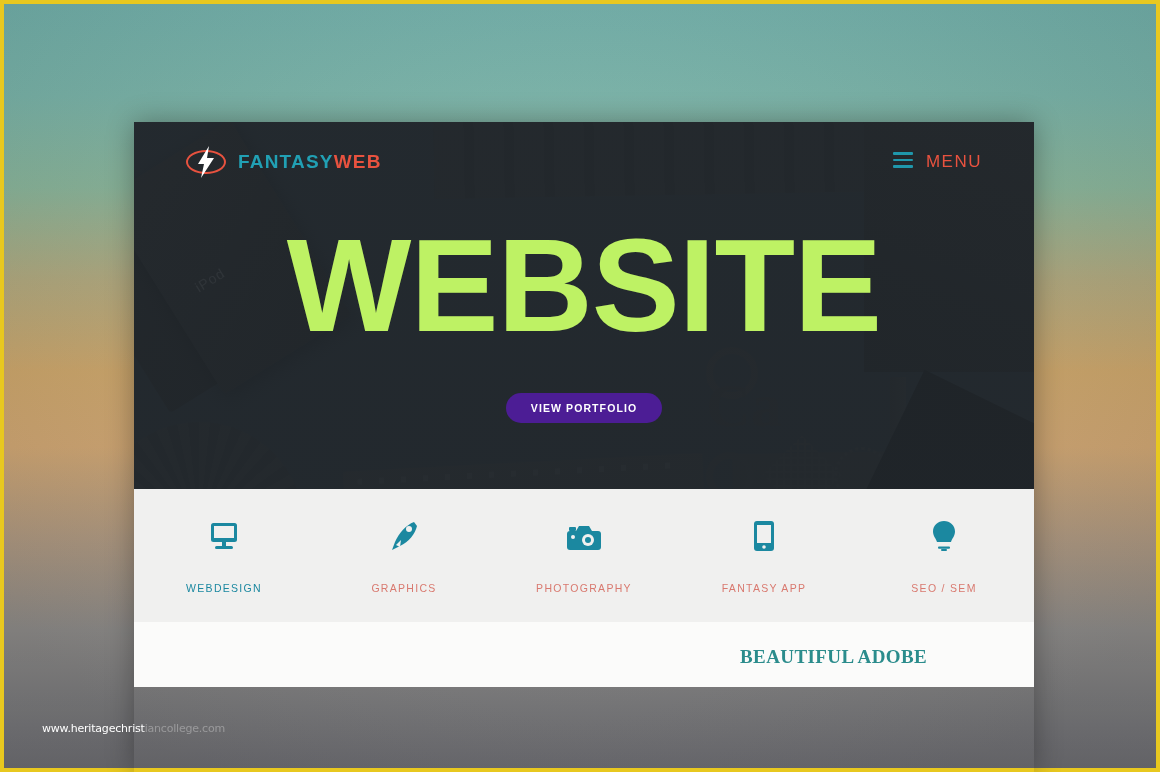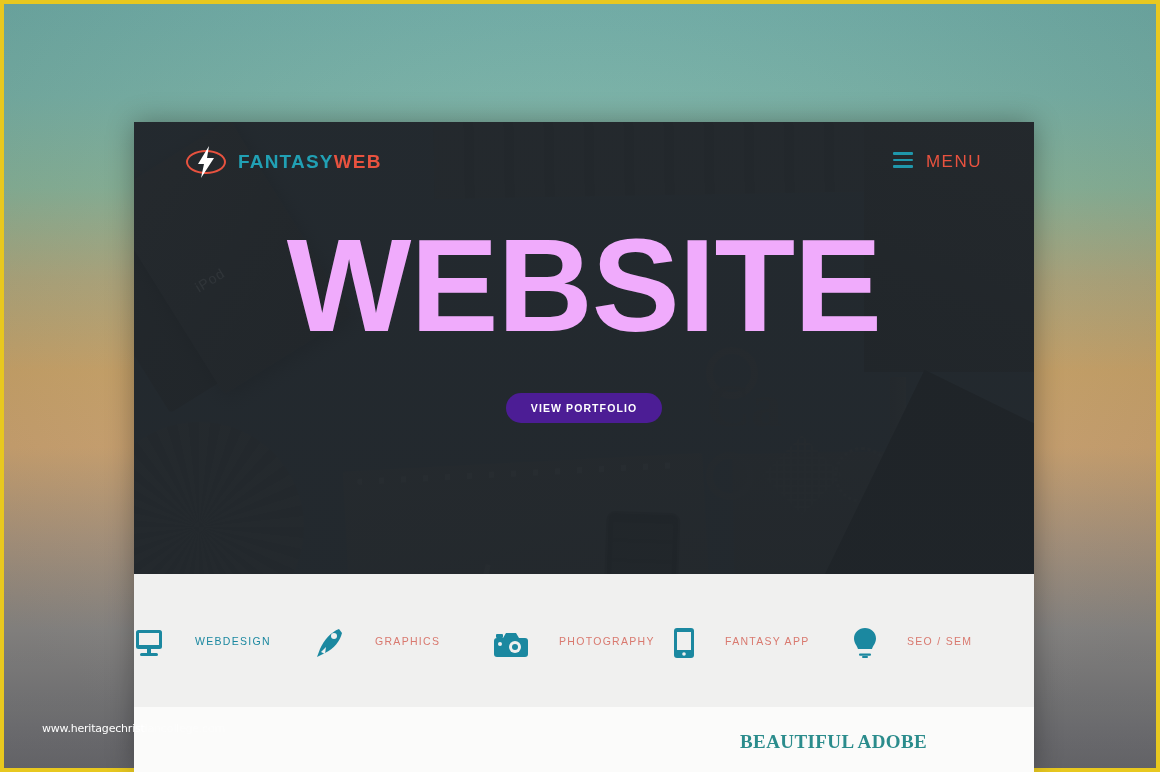--- a/index.html
+++ b/index.html
@@ -43,21 +43,21 @@
     left:130px; top:118px;
     width:900px; height:650px;
     overflow:hidden;
     box-shadow:0 0 26px rgba(0,0,0,.32);
     z-index:2;
   }
 
   
   .hero {
     position:relative;
-    height:452px;
+    height:367px;
     background:#2b3238;
     overflow:hidden;
   }
   
   .photo { position:absolute; inset:0; filter:saturate(.15) brightness(.72); }
   .photo .kbd {
     position:absolute; left:300px; top:-8px; width:560px; height:80px;
     background:
       repeating-linear-gradient(90deg, #3c444b 0 30px, #333a40 30px 40px),
       repeating-linear-gradient(180deg, #3c444b 0 26px, #333a40 26px 34px);
@@ -187,21 +187,21 @@
 
   
   .hero-inner {
     position:relative; z-index:3;
     height:100%;
     display:flex; flex-direction:column; align-items:center;
     padding-top:98px;
   }
   .hero-title {
     font-size:132px; line-height:1; font-weight:bold;
-    color:#f0abfc; letter-spacing:-1px;
+    color:#bef264; letter-spacing:-1px;
     font-family:"Liberation Sans", sans-serif;
   }
   .hero-sub {
     margin-top:47px;
     text-align:center;
     color:#cfd4d8; font-size:11.5px; line-height:1.85; letter-spacing:.65px;
     font-family:"DejaVu Sans", sans-serif;
   }
   .cta {
     margin-top:41px;
@@ -211,21 +211,21 @@
     padding:9px 25px; border-radius:16px; cursor:pointer;
     font-family:"Liberation Sans", sans-serif;
   }
 
   
   .services {
     height:133px; background:#f0f0ef;
     display:flex; align-items:center;
   }
   .svc {
-    flex:1; display:flex; flex-direction:row; align-items:center;
+    flex:1; display:flex; flex-direction:column; align-items:center;
     gap:31px; cursor:pointer;
   }
   .svc .ico { height:34px; display:flex; align-items:flex-end; color:#1b88a0; }
   .svc .lbl { font-size:10.5px; letter-spacing:1.3px; color:#d9796f; }
   .svc.active .lbl { color:#1b88a0; }
 
   
   .bottom {
     position:relative; height:65px; background:#fbfbfa; overflow:hidden;
   }

